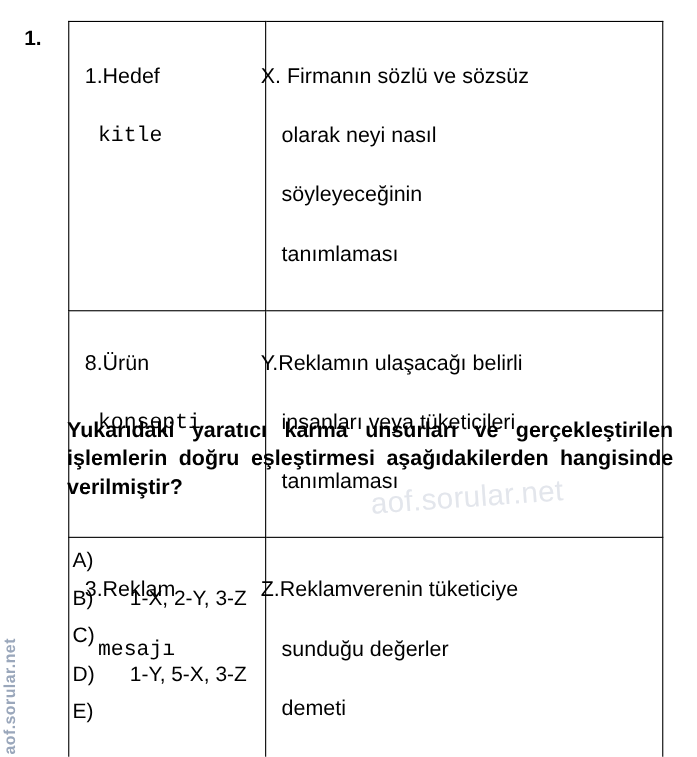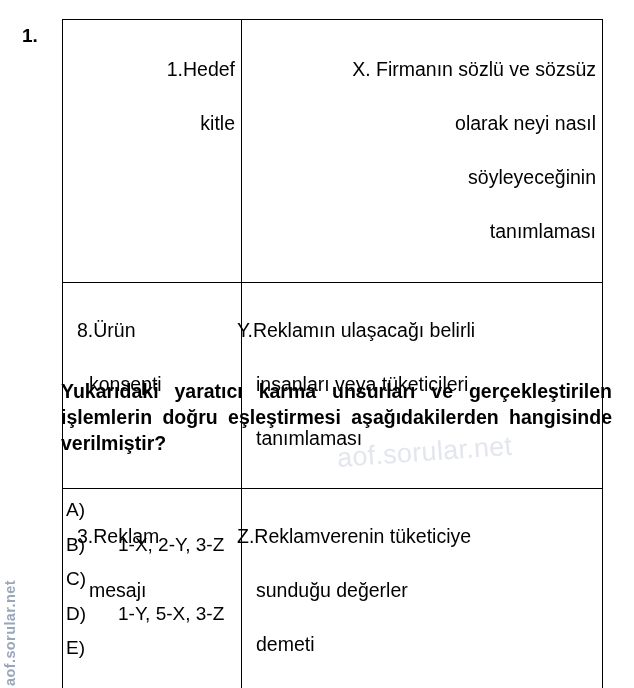--- a/index.html
+++ b/index.html
@@ -48,26 +48,26 @@
     line-height: 27px;
     padding: 7px 6px 9px 14px;
     text-indent: -12px;
     padding-left: 26px;
     white-space: pre-line;
   }
   .cell-inner.right-cell {
     padding-left: 32px;
     text-indent: -19px;
   }
-  .row-1 .cell-inner { padding-top: 9px; padding-bottom: 10px; text-align: right; }
+  .row-1 .cell-inner { padding-top: 9px; padding-bottom: 10px; }
 
   
   .line { display: block; }
   .line.cont { padding-left: 19px; }
-  .cell-inner.left-cell .line.cont { padding-left: 12px; }
+  .cell-inner.left-cell .line.cont { padding-left: 12px; font-family: Liberation Mono, monospace; }
   .cell-inner {
     text-indent: 0;
     padding-left: 14px;
   }
   .cell-inner.right-cell { padding-left: 14px; }
 
   
   #question-text {
     position: absolute;
     left: 61px;

